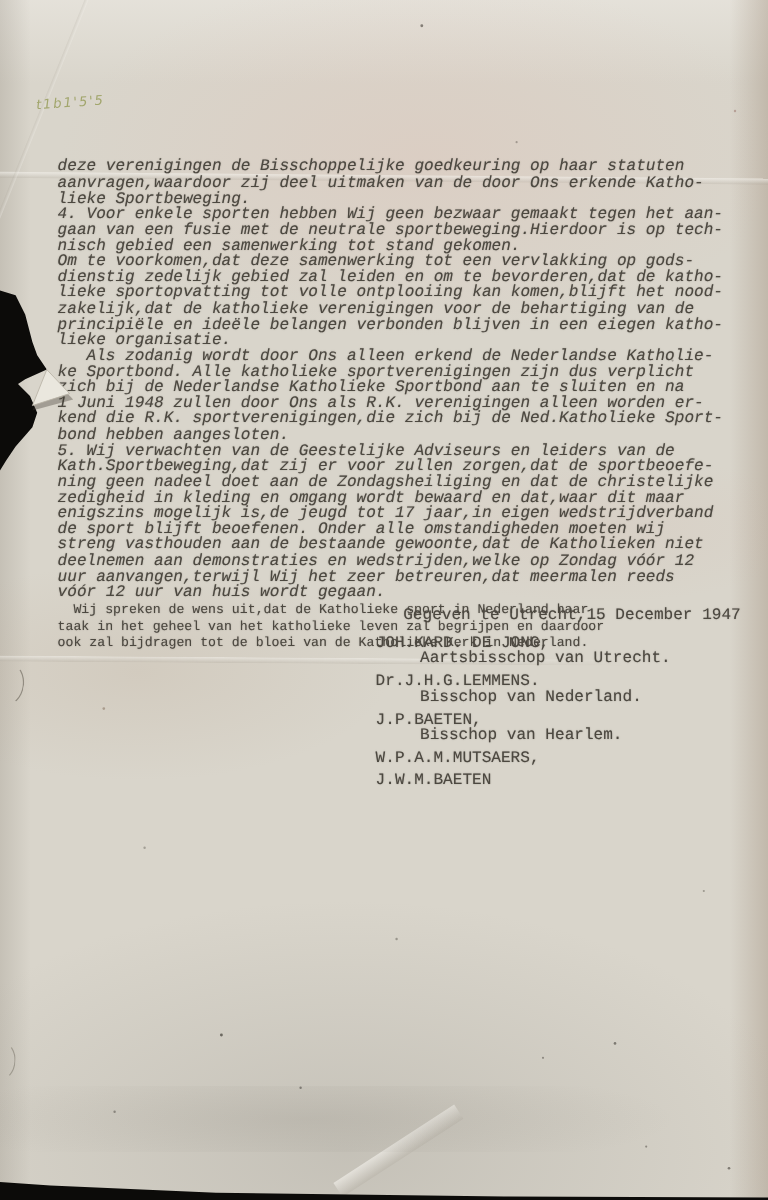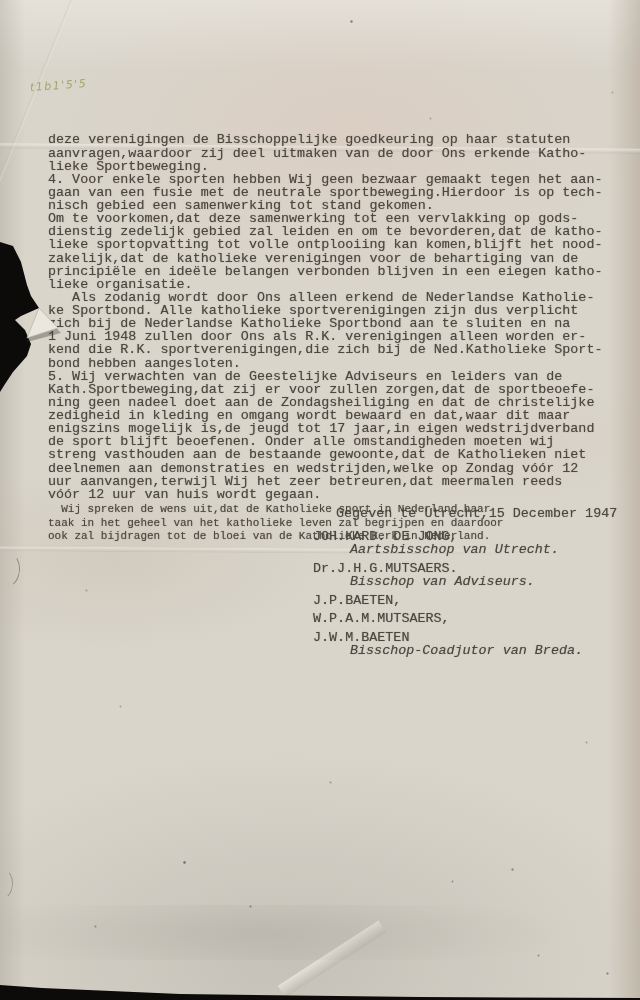--- a/index.html
+++ b/index.html
@@ -59,26 +59,26 @@
       538px 955px 0 0.4px rgba(40,36,30,0.4),
       698px 0px 0 0 rgba(0,0,0,0);}
 
   
   .annotation{position:absolute;left:30px;top:79px;transform:rotate(-4deg);
     font-family:"DejaVu Sans",sans-serif;font-style:italic;font-size:11px;
     letter-spacing:1.5px;color:rgba(152,158,92,0.85);}
 
   
   .type{color:#4c4840;text-shadow:0 0 1px rgba(74,70,62,0.55);}
-  .body-block{position:absolute;left:48px;top:94px;font-size:13.4px;line-height:13.12px;white-space:pre;}
+  .body-block{position:absolute;left:48px;top:94px;font-size:13.4px;line-height:13.12px;white-space:pre;font-style:italic;}
   .closing-block{position:absolute;left:48px;top:464px;font-size:11px;line-height:13.12px;white-space:pre;}
   .dateline{position:absolute;left:316px;top:506px;font-size:13.4px;white-space:pre;margin-left:20px;}
   .signatures{position:absolute;left:313px;top:530px;font-size:13.4px;line-height:13.12px;}
   .sig{margin-bottom:5.6px;}
-  .sig-title{padding-left:37px;white-space:pre;font-style:italic;}
+  .sig-title{padding-left:37px;white-space:pre;}
 
   
   .tear{position:absolute;left:0;top:238px;}
   .bottom-edge{position:absolute;left:0;top:982px;}
 </style>
 </head>
 <body>
 
 <div class="photo">
   <div class="paper">
@@ -104,32 +104,32 @@
 
     <div class="dateline type">Gegeven te Utrecht,15 December 1947</div>
 
     <div class="signatures type">
 
     <div class="sig">
         <div class="sig-name">JOH.KARD. DE JONG,</div>
         <div class="sig-title">Aartsbisschop van Utrecht.</div>
       </div>
         <div class="sig">
-        <div class="sig-name">Dr.J.H.G.MUTSAERS.</div>
-        <div class="sig-title">Bisschop van Adviseurs.</div>
+        <div class="sig-name">Dr.J.H.G.LEMMENS.</div>
+        <div class="sig-title">Bisschop van Nederland.</div>
       </div>
         <div class="sig">
         <div class="sig-name">J.P.BAETEN,</div>
+        <div class="sig-title">Bisschop van Hearlem.</div>
       </div>
         <div class="sig">
         <div class="sig-name">W.P.A.M.MUTSAERS,</div>
       </div>
         <div class="sig">
         <div class="sig-name">J.W.M.BAETEN</div>
-        <div class="sig-title">Bisschop-Coadjutor van Breda.</div>
       </div>
       </div>
 
     <svg class="tear" width="66" height="172">
       <polygon points="0,4 13,8 21,24 27,47 31,58 39,70 21,78 15,82 25,92 31,106 27,118 13,134 5,146 0,154" fill="#0c0b09"></polygon>
       <polygon points="39,70 60,92 26,101" fill="rgba(60,55,45,0.35)" transform="translate(1,3)"></polygon>
       <polygon points="39,70 58,90 27,100" fill="#eae7de" stroke="#b7b2a4" stroke-width="0.7"></polygon>
     </svg>
 
     <svg class="bottom-edge" width="640" height="18">

